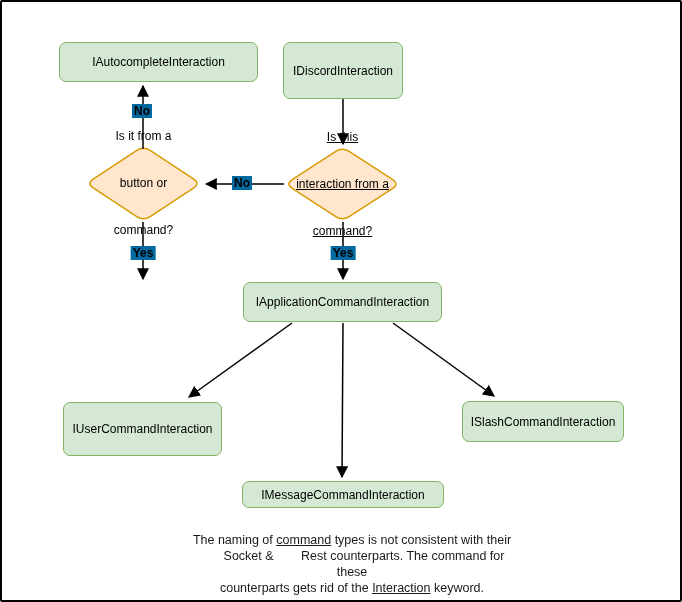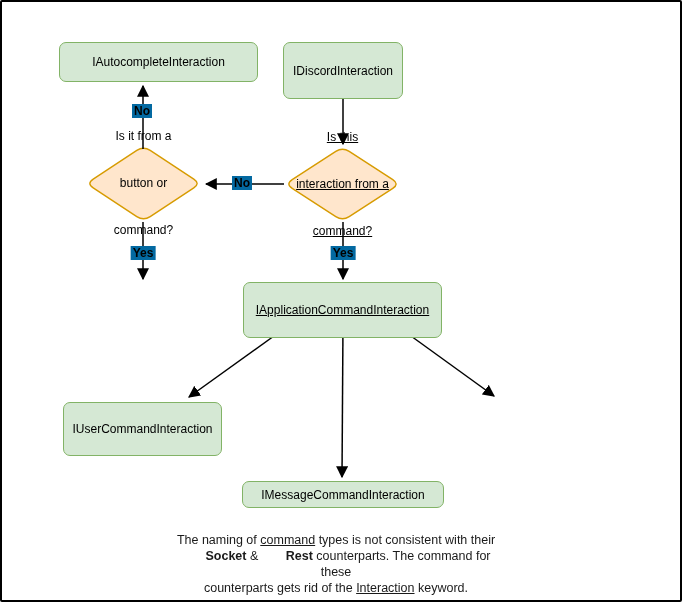--- a/index.html
+++ b/index.html
@@ -52,30 +52,30 @@
     transform: translate(-50%, -50%);
     background: #0369a1;
     padding: 0 2px;
     font-size: 12px;
     color: #000000;
     white-space: nowrap;
     font-weight: bold;
   }
   .note {
     position: absolute;
-    left: 168px;
+    left: 184px;
     top: 530px;
     width: 332px;
     text-align: center;
     font-size: 12.5px;
     line-height: 16px;
     color: #1a1a1a;
   }
   .note .u { text-decoration: underline; }
-  .note .b { font-weight: bold; margin-left: 24px; }
+  .note .b { font-weight: normal; margin-left: 24px; }
 </style>
 </head>
 <body>
 
 <div class="canvas">
 
   <svg class="edges" width="682" height="602">
     <defs>
       <marker id="arrow" viewBox="0 0 10 10" refX="9" refY="5" markerWidth="8" markerHeight="8" orient="auto-start-reverse">
         <path d="M0,0 L10,5 L0,10 z" fill="#000000"></path>
@@ -93,24 +93,25 @@
     <line x1="290" y1="321" x2="187" y2="395" stroke="#000" stroke-width="1.5" marker-end="url(#arrow)"></line>
     <line x1="341" y1="321" x2="340" y2="475" stroke="#000" stroke-width="1.5" marker-end="url(#arrow)"></line>
     <line x1="391" y1="321" x2="492" y2="394" stroke="#000" stroke-width="1.5" marker-end="url(#arrow)"></line>
   </svg>
 
   <div class="node" style="left:41px; top:40px; width:199px; height:40px;margin-left:16px;">IAutocompleteInteraction</div>
 
   <div class="node" style="left:281px; top:40px; width:120px; height:57px;">IDiscordInteraction</div>
 
 
-  <div class="node" style="left:241px; top:280px; width:199px; height:56px;text-decoration:underline;">IApplicationCommandInteraction</div>
+  <div class="node" style="left:241px; top:280px; width:199px; height:40px;">IApplicationCommandInteraction</div>
 
   <div class="node" style="left:61px; top:400px; width:159px; height:54px;">IUserCommandInteraction</div>
 
+  <div class="node" style="left:460px; top:399px; width:162px; height:41px;">ISlashCommandInteraction</div>
 
   <div class="node" style="left:240px; top:479px; width:202px; height:27px;">IMessageCommandInteraction</div>
 
   <div class="decision-text" style="left:84px; top:144px; width:115px; height:75px;">
     <div>Is it from a</div>
     <div>button or</div>
     <div>command?</div>
   </div>
 
   <div class="decision-text" style="left:283px; top:145px; width:115px; height:74px;text-decoration:underline;">

